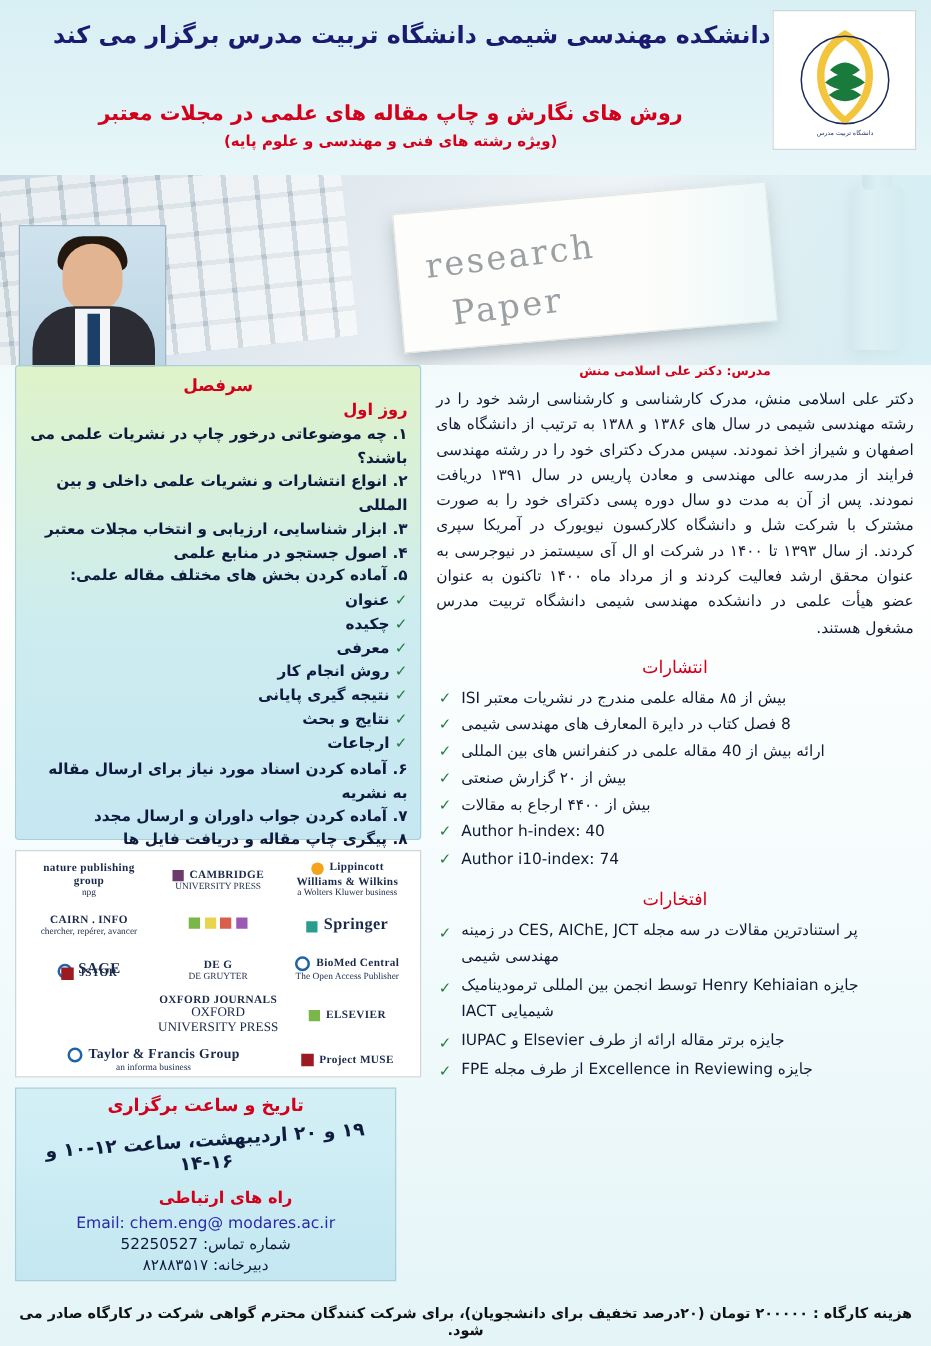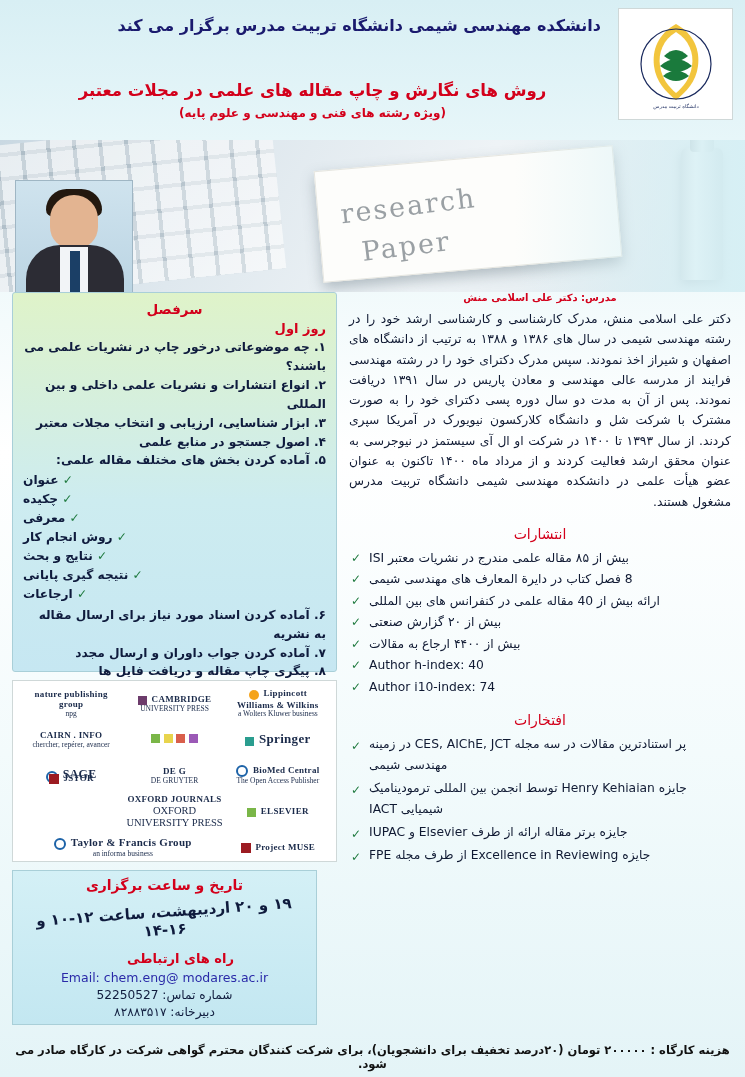--- a/index.html
+++ b/index.html
@@ -20,22 +20,22 @@
     position:absolute; left:0; top:0; width:745px; height:140px;
     background: linear-gradient(180deg,#d8eff4 0%, #e7f6f9 100%);
   }
   .logo-box {
     position:absolute; right:12px; top:8px; width:115px; height:112px;
     background:#fff; border:1px solid #cfd8d8;
     display:flex; align-items:center; justify-content:center;
   }
   .logo-emblem { width:92px; height:96px; position:relative; }
   .org-title {
-    position:absolute; right:144px; top:14px; width:585px;
-    color:#1a1a6e; font-weight:bold; font-size:16px;
+    position:absolute; right:123px; top:14px; width:585px;
+    text-align:center; color:#1a1a6e; font-weight:bold; font-size:19px;
     line-height:1.5; direction:rtl;
   }
   .main-title {
     position:absolute; right:140px; top:78px; width:585px;
     text-align:center; color:#d3001b; font-weight:bold; font-size:16.5px;
     line-height:1.55; direction:rtl;
   }
   .main-title .sub { font-size:12px; display:block; }
 
   
@@ -147,21 +147,21 @@
     direction:rtl; padding:6px 10px 8px;
   }
   .syl-title {
     color:#d3001b; font-weight:bold; font-size:13.5px; text-align:center; margin:2px 0 4px;
   }
   .day-title { color:#d3001b; font-weight:bold; font-size:13px; margin:3px 0 2px; }
   .syl-item { font-size:12.2px; line-height:1.55; color:#0f1b3d; font-weight:bold; }
   .syl-sub { list-style:none; margin:1px 0 2px; padding:0; }
   .syl-sub li {
     font-size:12.2px; line-height:1.55; color:#0f1b3d; font-weight:bold;
-    text-align:left; position:relative;
+    text-align:right; position:relative;
   }
   .syl-sub li:before { content:"✓ "; color:#1f7a3f; font-weight:bold; }
   .day2-line { font-size:12.2px; color:#0f1b3d; font-weight:bold; text-align:center; }
 
   
   .pubs {
     position:absolute; left:12px; top:680px; width:325px; height:182px;
     background:#ffffff; border:1px solid #cfd8d8;
     padding:6px 8px;
   }
@@ -279,22 +279,22 @@
     <div class="syl-item">۱. چه موضوعاتی درخور چاپ در نشریات علمی می باشند؟</div>
     <div class="syl-item">۲. انواع انتشارات و نشریات علمی داخلی و بین المللی</div>
     <div class="syl-item">۳. ابزار شناسایی، ارزیابی  و انتخاب مجلات معتبر</div>
     <div class="syl-item">۴. اصول جستجو در منابع علمی</div>
     <div class="syl-item">۵. آماده کردن بخش های مختلف مقاله علمی:</div>
     <ul class="syl-sub">
       <li>عنوان</li>
       <li>چکیده</li>
       <li>معرفی</li>
       <li>روش انجام کار</li>
+      <li>نتیجه گیری پایانی</li>
       <li>نتایج و بحث</li>
-      <li>نتیجه گیری پایانی</li>
       <li>ارجاعات</li>
     </ul>
     <div class="syl-item">۶. آماده کردن اسناد مورد نیاز برای ارسال مقاله به نشریه</div>
     <div class="syl-item">۷. آماده کردن جواب داوران و ارسال مجدد</div>
     <div class="syl-item">۸. پیگری چاپ مقاله و دریافت فایل ها</div>
     <div class="day-title">روز دوم</div>
     <div class="day2-line">تمرین نگارش یک مقاله علمی و ارسال آن</div>
   </div>
 
   <div class="pubs">

